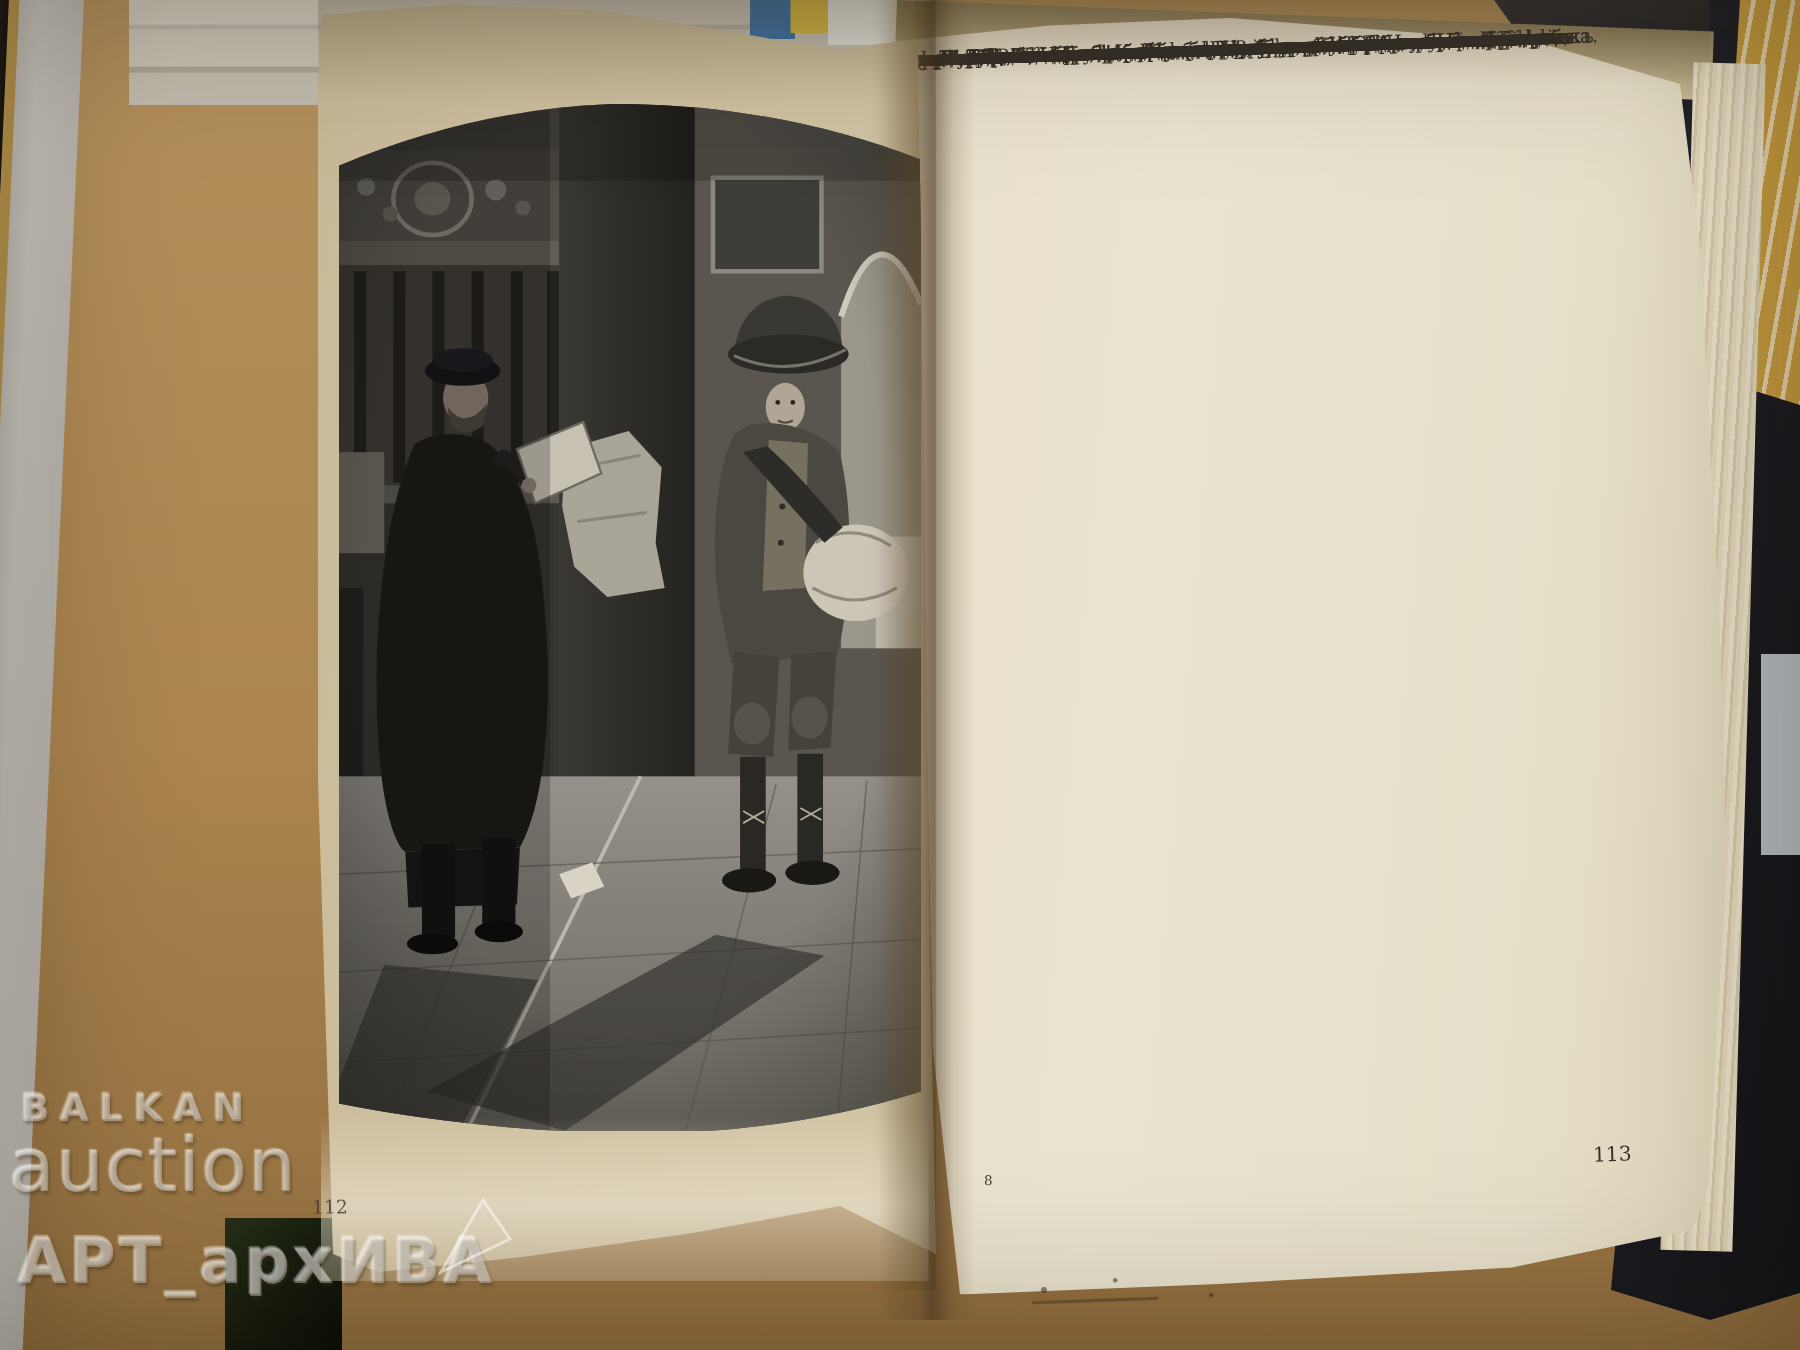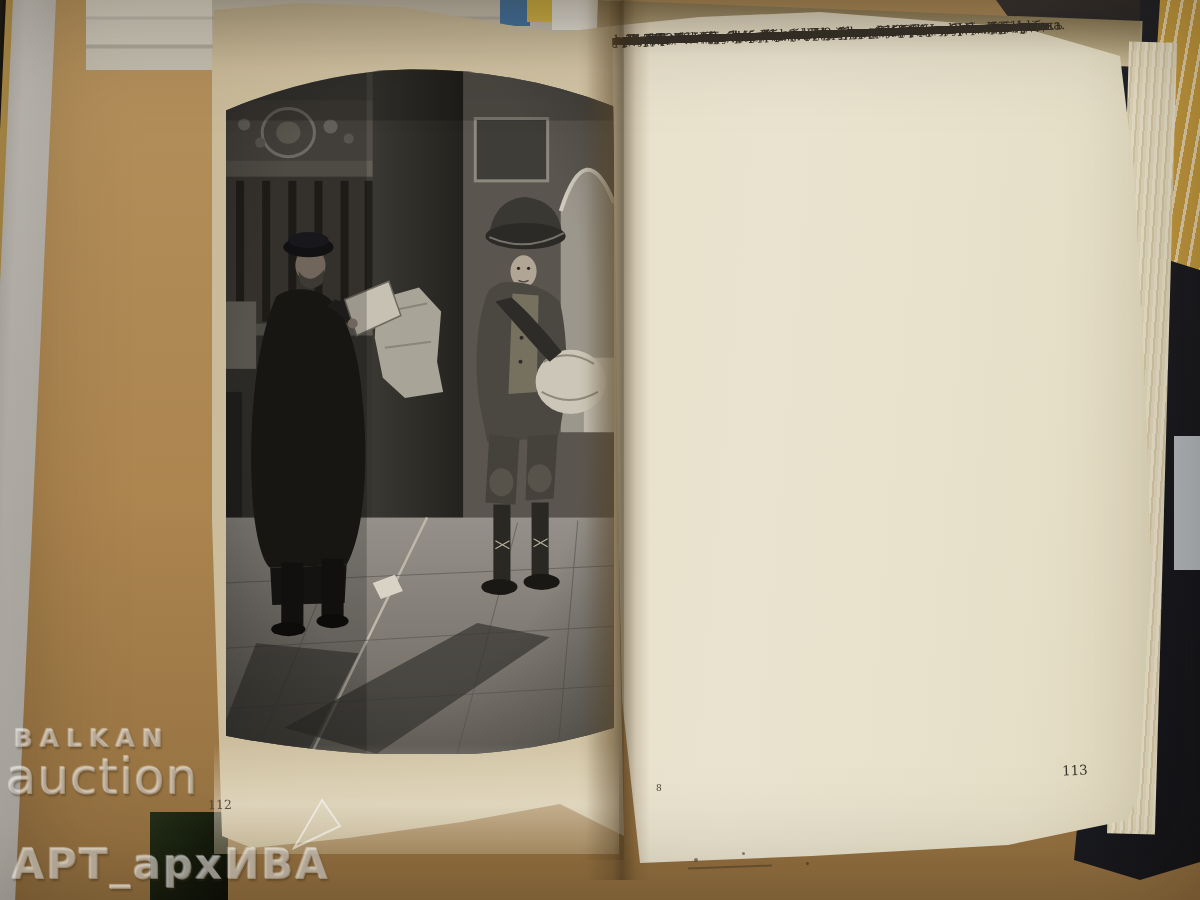--- a/index.html
+++ b/index.html
@@ -72,21 +72,21 @@
 
   
   .illust{left:226px;top:60px;width:388px;height:694px;}
 
   
   .wm{color:rgba(255,255,255,.32);
     text-shadow:1px 2px 2px rgba(60,45,20,.38),-1px -1px 1px rgba(255,255,255,.45);
     font-family:"DejaVu Sans","Liberation Sans",sans-serif;z-index:50;}
   .wm-top{left:14px;top:724px;font-size:25px;font-weight:bold;letter-spacing:7px;}
   .wm-main{left:6px;top:748px;font-size:50px;font-weight:500;letter-spacing:1px;}
-  .wm-bottom{left:12px;top:840px;font-size:42px;font-weight:bold;letter-spacing:2px;}
+  .wm-bottom{left:12px;top:816px;font-size:42px;font-weight:bold;letter-spacing:2px;}
   .wm-tri{left:292px;top:798px;width:52px;height:56px;z-index:50;}
 
   .vignette{left:0;top:0;width:1200px;height:900px;pointer-events:none;
     box-shadow:inset 0 0 120px rgba(30,20,10,.35);}
 </style>
 </head>
 <body>
 
 <div id="scene">
 

